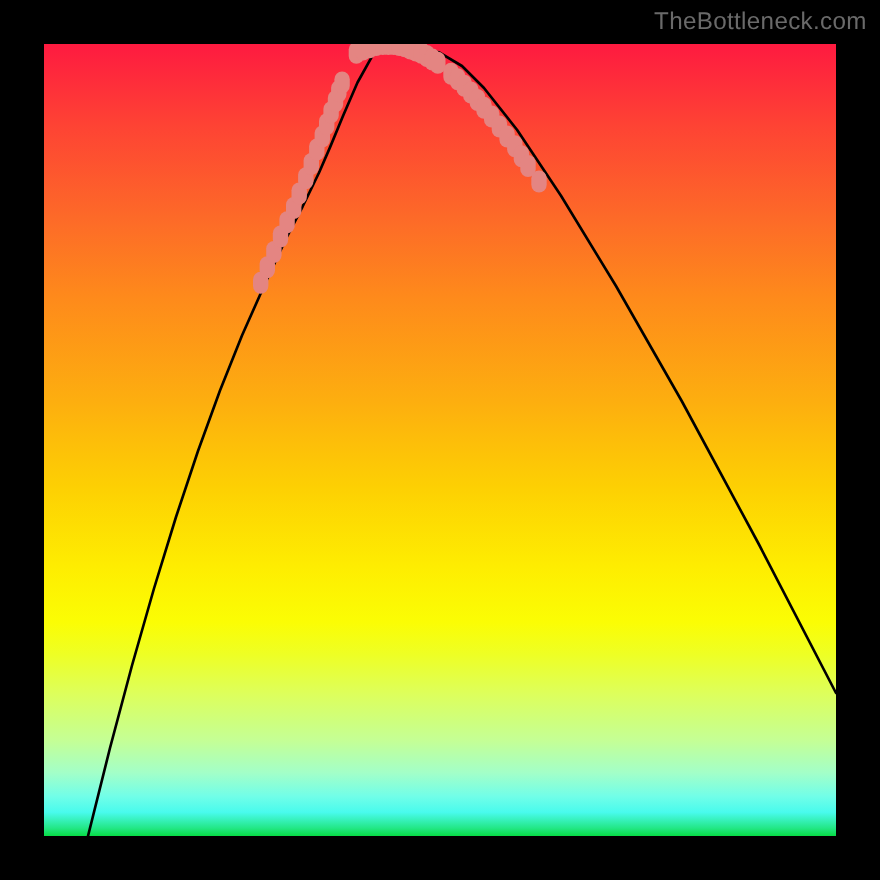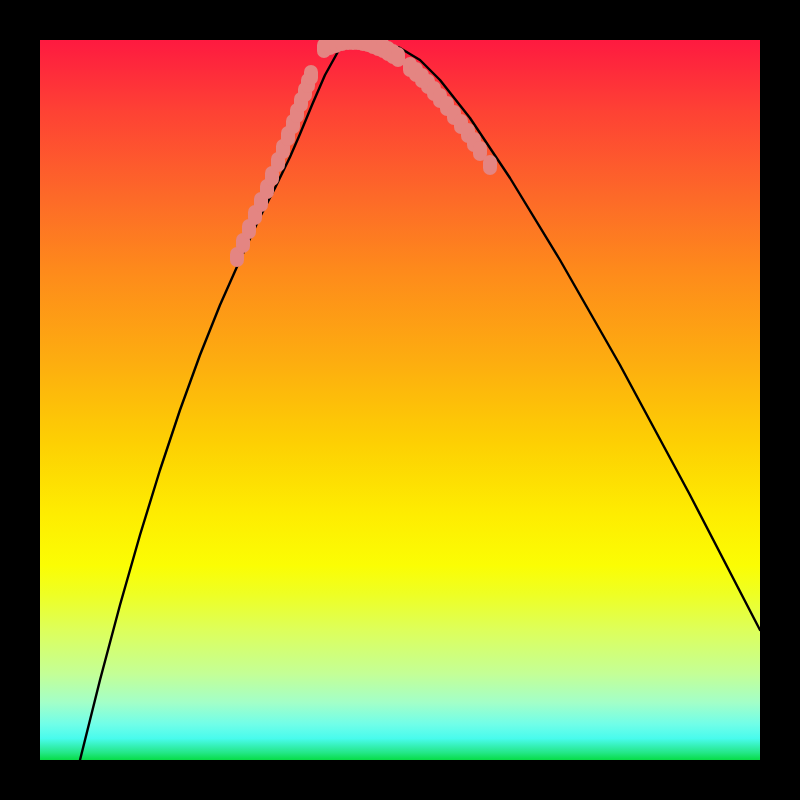--- a/index.html
+++ b/index.html
@@ -56,20 +56,21 @@
     left: 0;
     top: 0;
     width: 720px;
     height: 720px;
   }
 </style>
 </head>
 <body>
 
 <div class="frame">
+  <div class="watermark">TheBottleneck.com</div>
   <div class="plot-area">
     <svg class="curve" viewBox="0 0 720 720" preserveAspectRatio="none">
       <g>
         <path id="curve-path" d="M40 720 L60 640 L80 565 L100 495 L120 430 L140 370 L160 315 L180 265 L200 220 L220 177 L235 148 L250 117 L260 94 L272 65 L285 35 L300 8 L320 0 L340 2 L360 8 L380 20 L400 40 L430 78 L470 138 L520 220 L580 325 L650 455 L720 590" stroke="#000000" stroke-width="2.4" fill="none" stroke-linecap="round" stroke-linejoin="round"></path>
       </g>
       <g id="markers-left">
           <rect x="190" y="207" width="14" height="20" rx="7" ry="7" fill="#e48582"></rect>
           <rect x="196" y="193" width="14" height="20" rx="7" ry="7" fill="#e48582"></rect>
           <rect x="202" y="179" width="14" height="20" rx="7" ry="7" fill="#e48582"></rect>
           <rect x="208" y="165" width="14" height="20" rx="7" ry="7" fill="#e48582"></rect>

